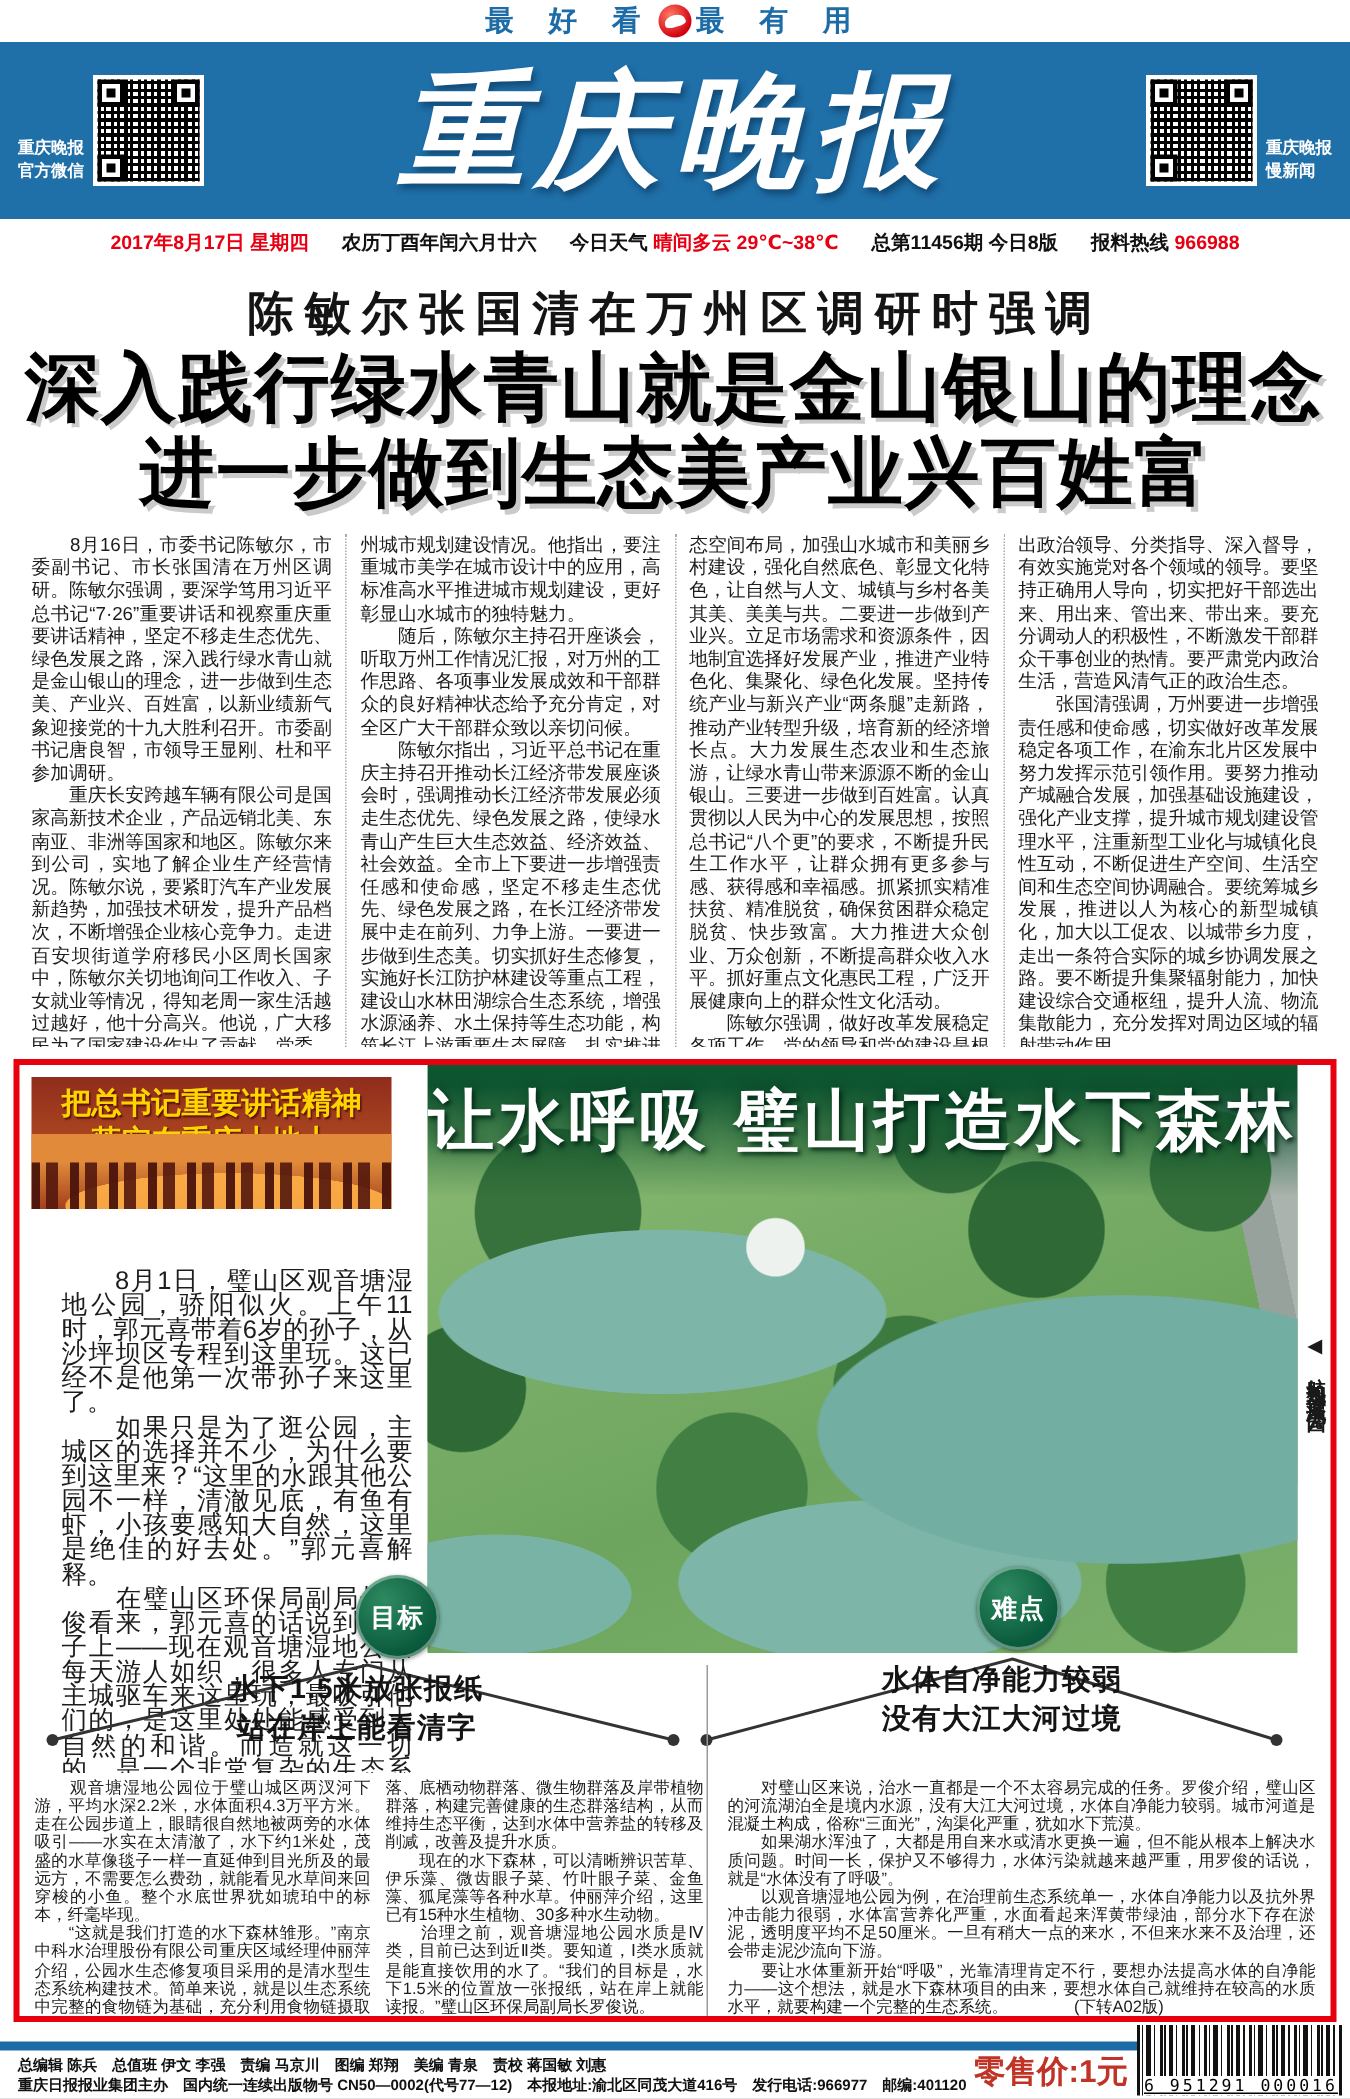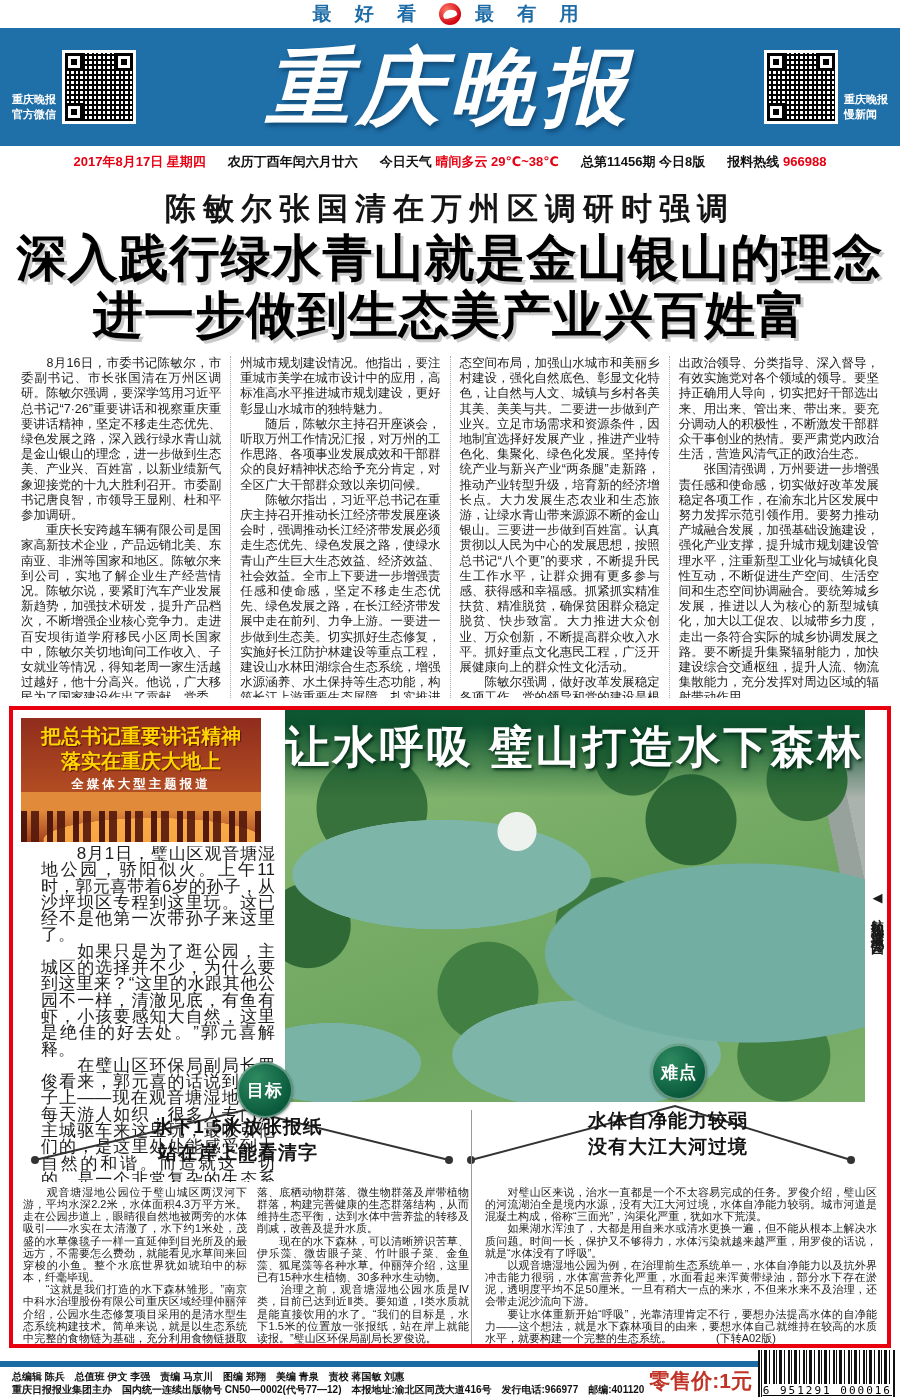--- a/index.html
+++ b/index.html
@@ -1,20 +1,20 @@
 <!DOCTYPE html>
 <html><head>
 <meta charset="utf-8">
 <style>
   * { margin:0; padding:0; box-sizing:border-box; }
   body { background:#888; font-family:"Liberation Sans","DejaVu Sans",sans-serif; }
   .page { position:relative; width:900px; height:1399px; margin:0 auto; background:#fff; overflow:hidden; }
 
   
-  .tagline { height:28px; display:flex; align-items:center; justify-content:center; gap:14px; }
+  .tagline { height:28px; display:flex; align-items:center; justify-content:center; gap:3px; }
   .tag-text { color:#1e6ca7; font-size:19px; font-weight:700; letter-spacing:9px; }
   .logo-dot { width:22px; height:22px; border-radius:50%; background:radial-gradient(circle at 35% 32%,#ff7a66,#d1000f 72%); display:inline-flex; align-items:center; justify-content:center; flex:0 0 auto; }
   .logo-swoosh { width:14px; height:8px; background:#fff; border-radius:60% 60% 55% 45%/70% 70% 30% 30%; transform:rotate(-14deg); }
 
   
   .masthead { height:118px; background:#1f6fa8; display:flex; align-items:center; }
   .qr-group { display:flex; align-items:flex-end; gap:6px; padding:0 12px; }
   .qr-label { color:#fff; font-size:11px; font-weight:700; line-height:15px; padding-bottom:2px; }
   .qr { width:74px; height:74px; flex:0 0 auto;
     background:
@@ -44,21 +44,21 @@
 
   
   .lead-cols { height:348px; display:flex; padding:6px 12px 0; }
   .lead-col { flex:1; padding:0 9px; border-right:1px dotted #a9a9a9; overflow:hidden; }
   .lead-col:last-child { border-right:none; }
   .para { font-size:12.5px; line-height:15.2px; color:#1c1c1c; text-align:justify; white-space:pre-wrap; }
 
   
   .feature { position:relative; margin:8px 9px 0; height:642px; border:4px solid #e8000f; background:#fff; }
 
-  .promo { position:absolute; left:8px; top:8px; width:240px; height:124px; overflow:hidden; text-align:center;
+  .promo { position:absolute; left:8px; top:8px; width:240px; height:88px; overflow:hidden; text-align:center;
     background:linear-gradient(180deg,#8f2c1c 0,#b04a22 55%,#c65c28 100%); }
   .promo-t { color:#ffd400; font-size:20px; font-weight:900; line-height:25px; text-shadow:1px 1px 1px #58130a; }
   .promo-t:first-child { margin-top:6px; }
   .promo-sub { color:#fff; font-size:12.5px; font-weight:700; letter-spacing:3px; margin-top:2px; }
   .promo-sky { position:absolute; left:0; right:0; bottom:0; height:50px;
     background:
       repeating-linear-gradient(90deg,rgba(74,19,10,.95) 0 6px,rgba(0,0,0,0) 6px 10px,rgba(84,23,12,.9) 10px 18px,rgba(0,0,0,0) 18px 26px) 0 100%/100% 62% no-repeat,
       radial-gradient(ellipse 110px 22px at 55% 96%,rgba(255,176,71,.9) 0 99%,rgba(0,0,0,0) 100%),
       linear-gradient(#e08a3a 0 38%,#a23f1c); }
 
@@ -80,21 +80,21 @@
       linear-gradient(78deg,rgba(0,0,0,0) 0 91%,#98a29c 91% 94.5%,#aab3ad 94.5% 100%),
       linear-gradient(160deg,#8cbb74,#6da55f 60%,#7bb06b); }
   .photo-band { position:absolute; left:0; top:0; right:0; height:88px; background:linear-gradient(#0e5531 16%,rgba(14,85,49,0)); }
   .photo-headline { position:absolute; left:0; right:0; top:8px; text-align:center; color:#fff; font-size:44px; font-weight:900; letter-spacing:3px; white-space:nowrap; text-shadow:2px 2px 3px rgba(0,40,20,.85),0 0 10px rgba(0,50,25,.6); }
 
   .photo-caption { position:absolute; left:853px; top:180px; width:20px; height:310px; writing-mode:vertical-rl; text-orientation:upright; font-size:13px; font-weight:700; letter-spacing:3px; color:#1a1a1a; }
 
   .badge { position:absolute; width:56px; height:56px; border-radius:50%; display:flex; align-items:center; justify-content:center; color:#fff; font-size:17px; font-weight:900; letter-spacing:1px; z-index:5;
     background:radial-gradient(circle at 35% 30%,#2e8a60,#0b5c3e 65%,#07492f);
     box-shadow:inset 0 0 0 2px rgba(255,255,255,.35),0 1px 3px rgba(0,0,0,.4); }
-  .badge-goal { left:224px; top:352px; }
+  .badge-goal { left:224px; top:340px; }
   .badge-diff { left:638px; top:334px; }
 
   .brackets { position:absolute; left:0; top:392px; }
 
   .callout { position:absolute; width:350px; text-align:center; font-size:19px; font-weight:900; line-height:26px; color:#141414; letter-spacing:1px; }
   .callout-goal { left:50px; top:404px; }
   .callout-diff { left:480px; top:398px; }
 
   .vrule { position:absolute; left:458px; top:400px; height:234px; width:0; border-left:1px solid #9a9a9a; }
 

